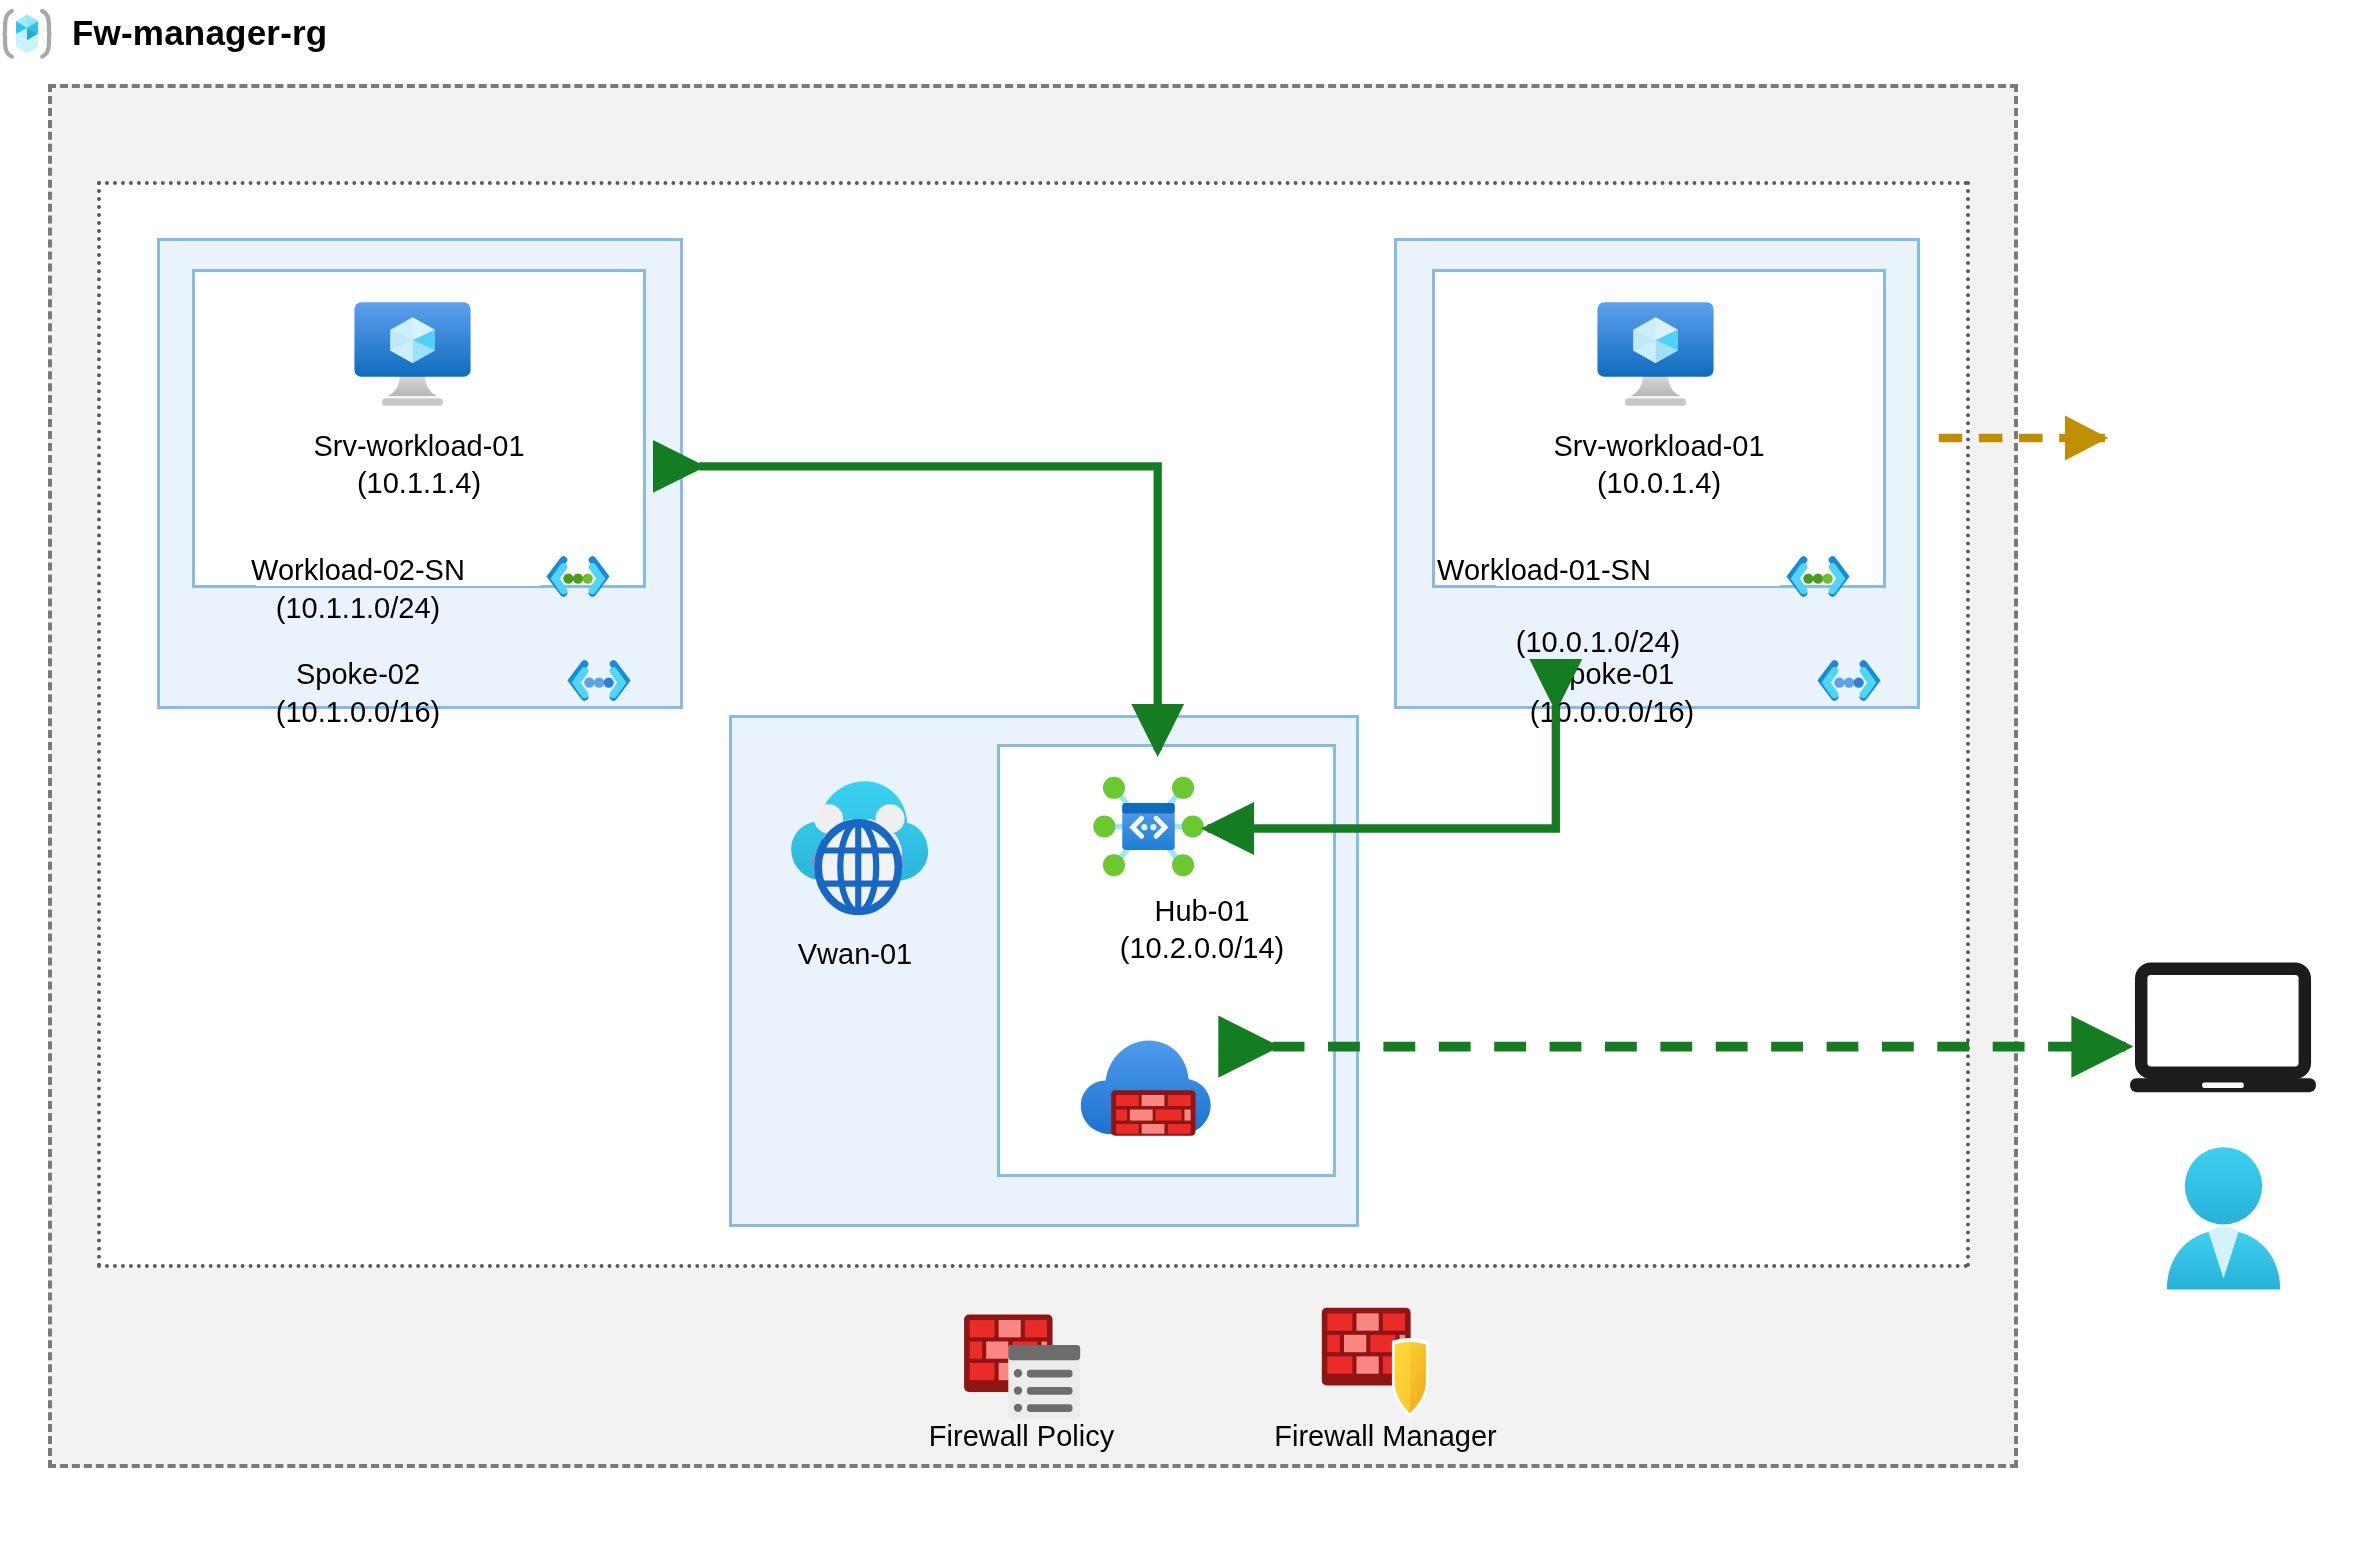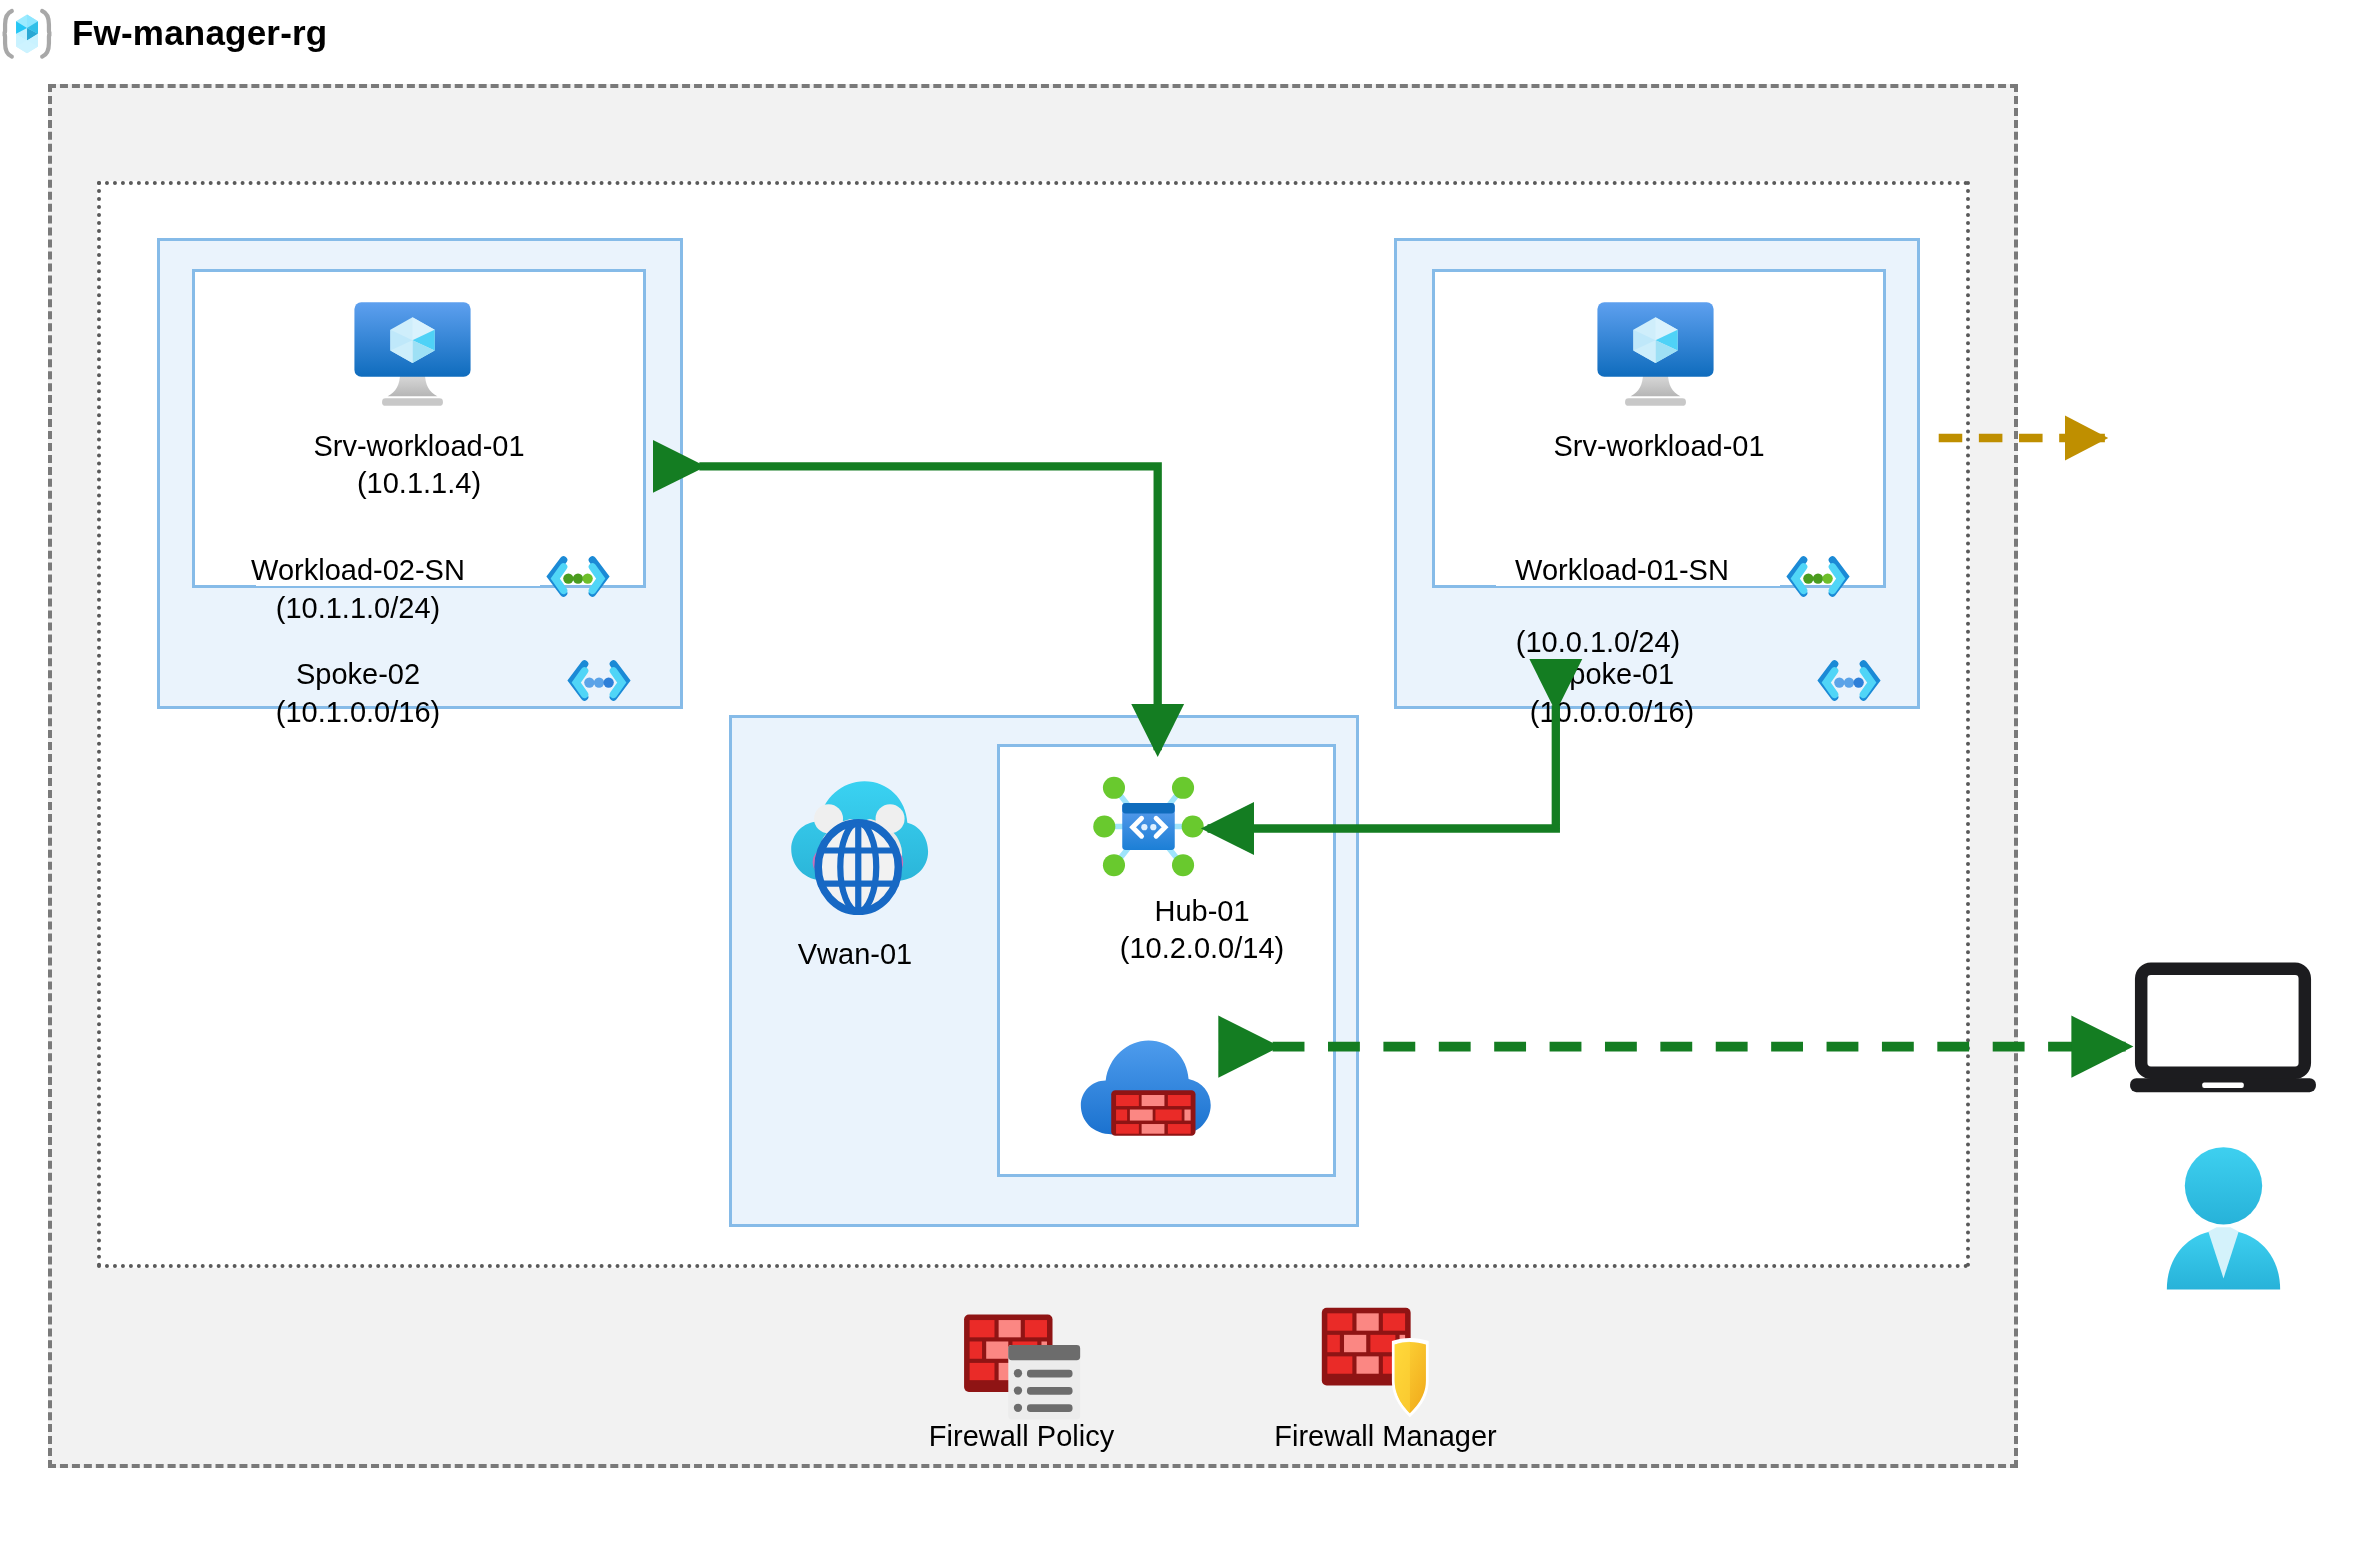--- a/index.html
+++ b/index.html
@@ -147,24 +147,25 @@
       <polygon points="90,28 122,46 122,76 90,94 58,76 58,46" fill="#cfeefb"></polygon>
       <polygon points="90,28 122,46 90,61" fill="#d9f2fd"></polygon>
       <polygon points="122,46 122,76 90,61" fill="#4fd2f7"></polygon>
       <polygon points="90,61 122,76 90,94" fill="#9ee0f5"></polygon>
       <polygon points="58,76 90,61 90,94" fill="#cdeefb"></polygon>
       <polygon points="58,46 90,61 58,76" fill="#bfe8fa"></polygon>
     </svg>
   </div>
   <div class="lbl2" style="left:1432px;top:428px;width:454px;">
     <div>Srv-workload-01</div>
+    <div>(10.0.1.4)</div>
   </div>
 
   <div class="maskw" style="left:1496px;top:561px;width:284px;height:25px;"></div>
-  <div class="lbl" style="left:1456px;top:554px;width:332px;">Workload-01-SN</div>
+  <div class="lbl" style="left:1378px;top:554px;width:332px;">Workload-01-SN</div>
   <div class="lbl" style="left:1432px;top:592px;width:332px;margin-top:34px;">(10.0.1.0/24)</div>
 
   <div class="abs" style="left:1787px;top:557px;">
     <svg width="62" height="46" viewBox="0 0 90 66">
       <path d="M24 4 L6 28 L24 52" fill="none" stroke="#1b8ad6" stroke-width="11" stroke-linecap="round"></path>
       <path d="M24 14 L12 31 L24 48" fill="none" stroke="#50d5f7" stroke-width="11" stroke-linecap="round"></path>
       <path d="M66 4 L84 28 L66 52" fill="none" stroke="#1b8ad6" stroke-width="11" stroke-linecap="round"></path>
       <path d="M66 14 L78 31 L66 48" fill="none" stroke="#50d5f7" stroke-width="11" stroke-linecap="round"></path>
       <circle cx="31" cy="31" r="7.5" fill="#4a9c1e"></circle>
       <circle cx="45" cy="31" r="7.5" fill="#4a9c1e"></circle>

